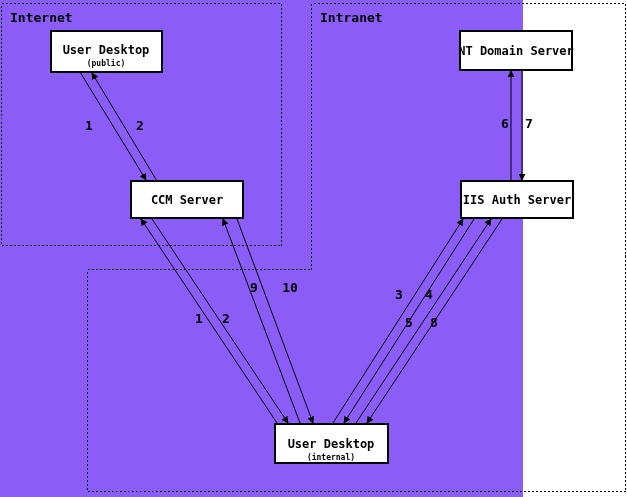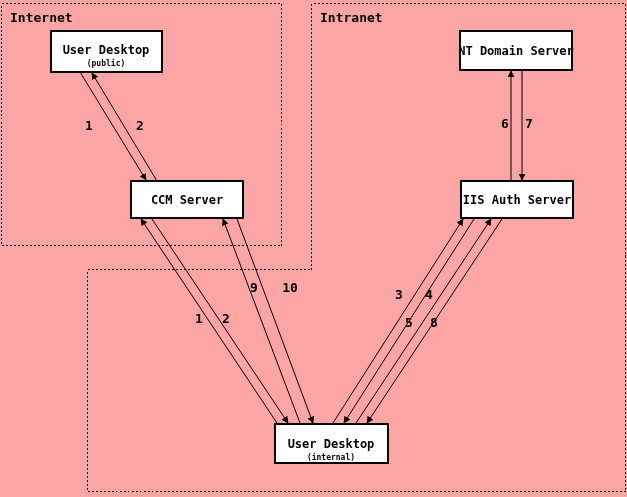--- a/index.html
+++ b/index.html
@@ -1,20 +1,20 @@
 <!DOCTYPE html>
 <html><head>
 <meta charset="utf-8">
 <style>
   html, body { margin: 0; padding: 0; background: #ffffff; }
   #canvas {
     position: relative;
-    width: 627px;
+    width: 523px;
     height: 497px;
-    background: #fca5a5;
+    background: #8b5cf6;
     font-family: "DejaVu Sans Mono", monospace;
   }
   svg { display: block; }
   .region-border {
     fill: none;
     stroke: #000000;
     stroke-width: 1;
     stroke-dasharray: 2 2;
     shape-rendering: crispEdges;
   }

